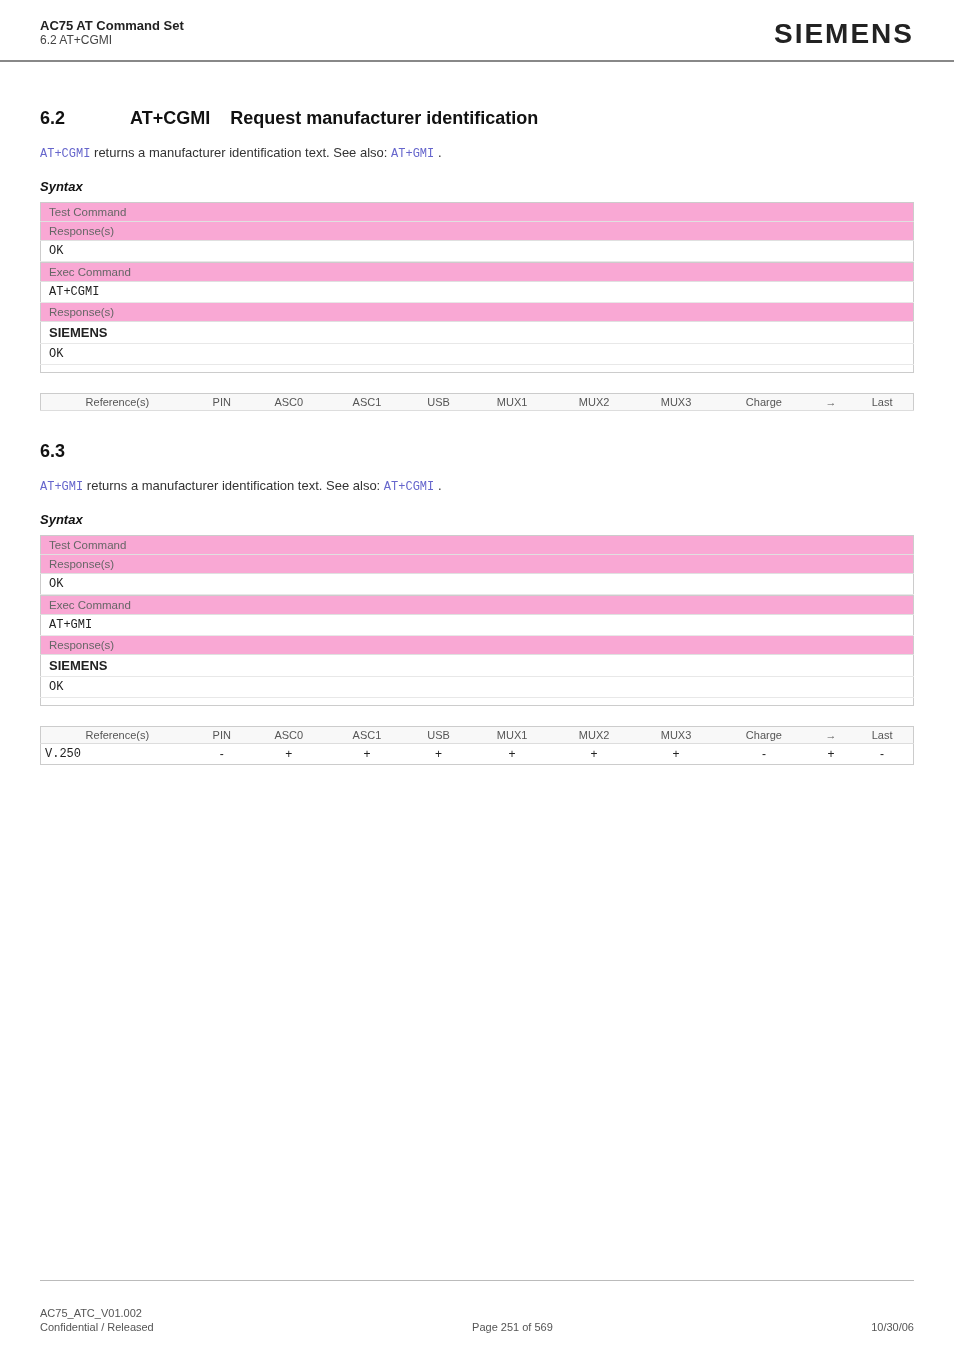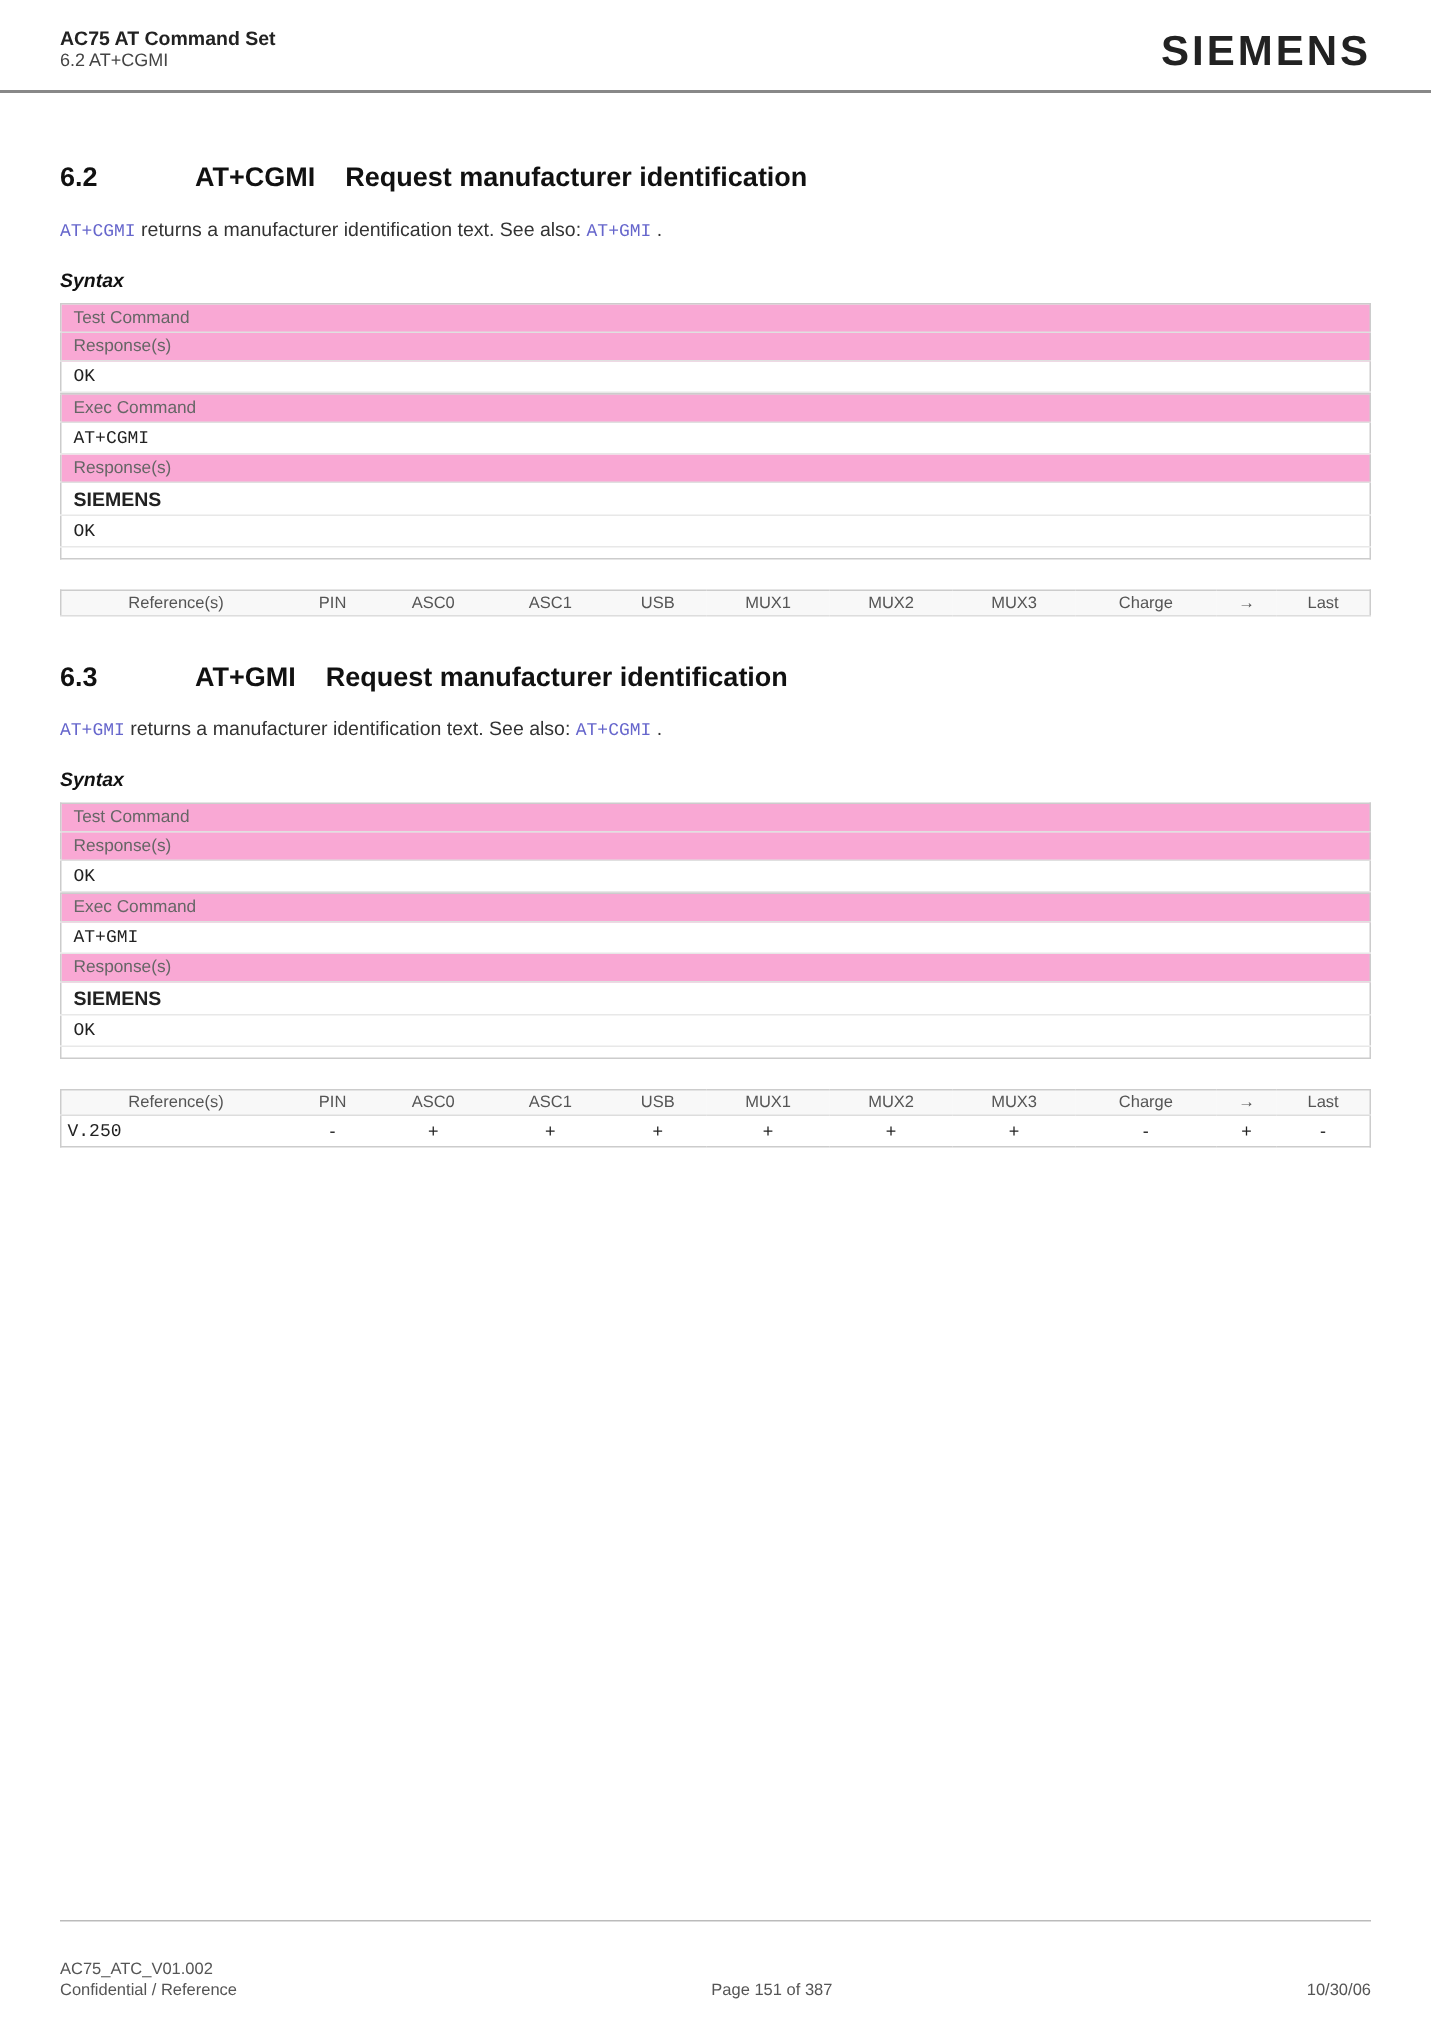--- a/index.html
+++ b/index.html
@@ -257,24 +257,20 @@
           <td>→</td>
           <td>Last</td>
         </tr>
       </tbody>
     </table>
   </div>
 
   <div>
     <div class="section-heading">
       <span class="section-number">6.3</span>
-      <span>
-        <span>AT+GMI</span>&nbsp;&nbsp;&nbsp;
-        <span>Request manufacturer identification</span>
-      </span>
     </div>
 
     <p class="description">
       <a class="link" href="#">AT+GMI</a>
       <span> returns a manufacturer identification text. See also: </span>
       <a class="link" href="#">AT+CGMI</a>
       <span>.</span>
     </p>
 
     <div class="syntax-label">Syntax</div>
@@ -344,17 +340,17 @@
         </tr>
       </tbody>
     </table>
   </div>
 
 </div>
 
 <div class="page-footer">
   <div class="footer-left">
     <span>AC75_ATC_V01.002</span>
-    <span>Confidential / Reference</span>
+    <span>Confidential / Released</span>
   </div>
-  <span>Page 151 of 387</span>
+  <span>Page 251 of 569</span>
   <span>10/30/06</span>
 </div>
 
 </body></html>

